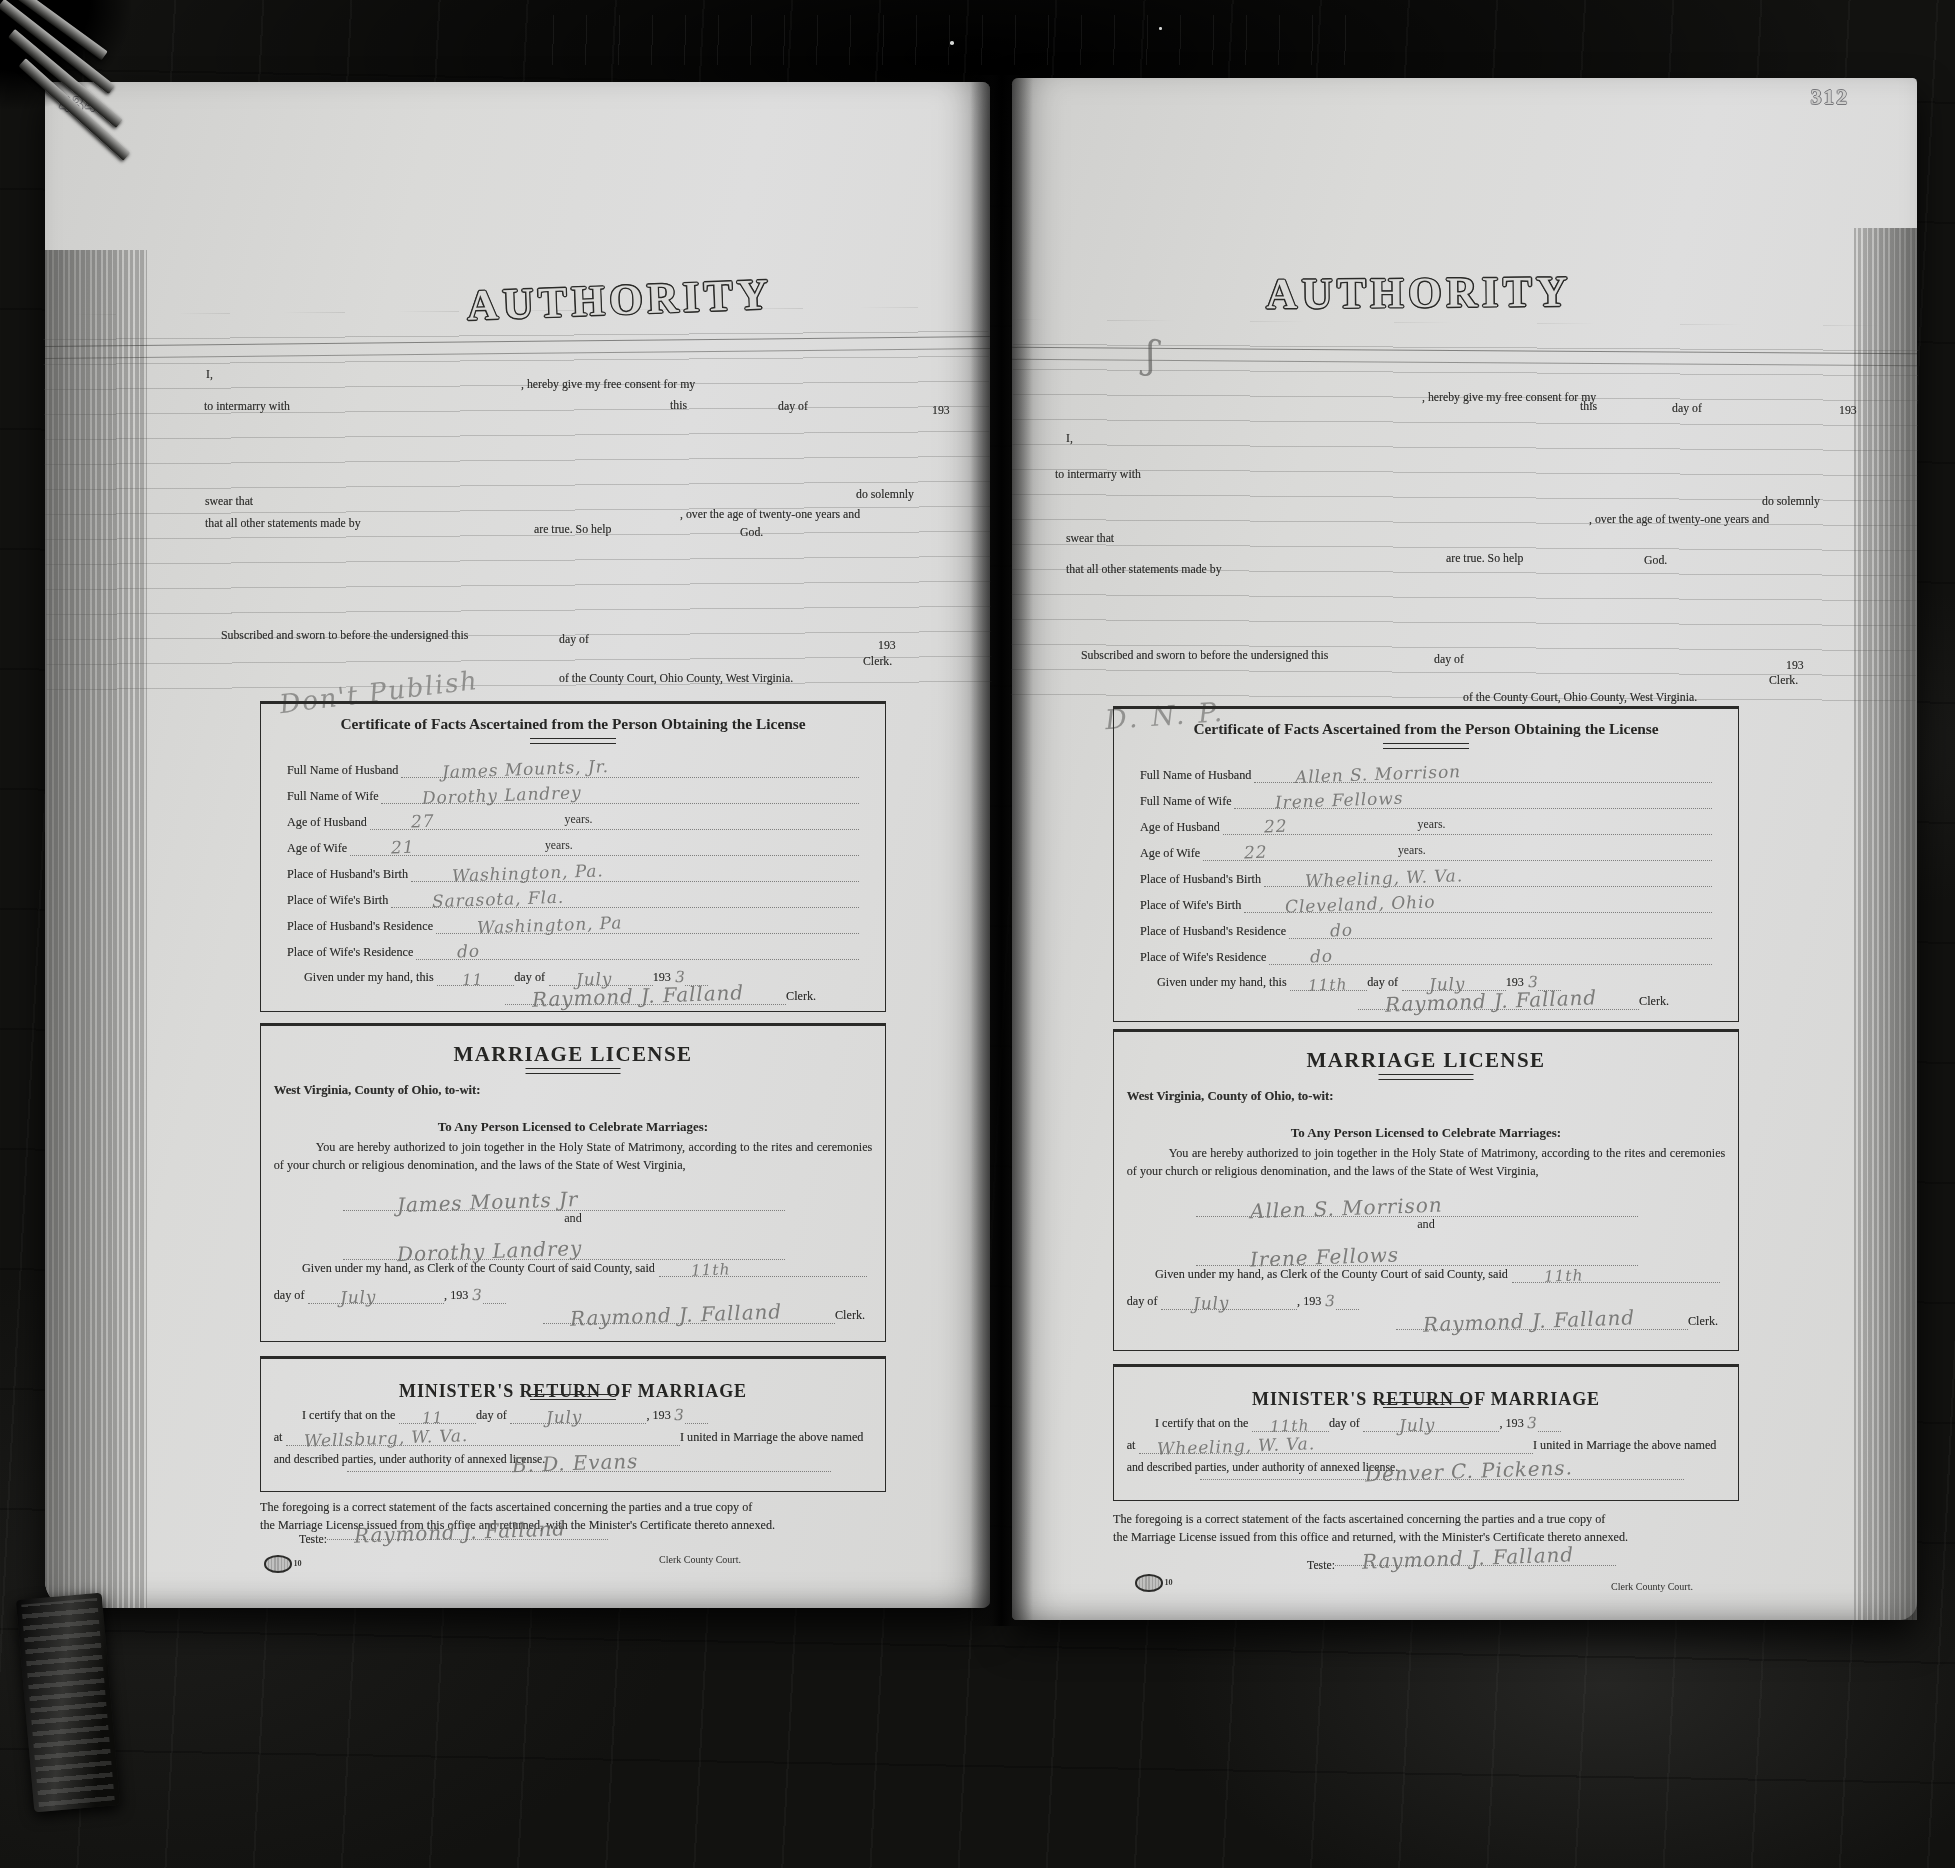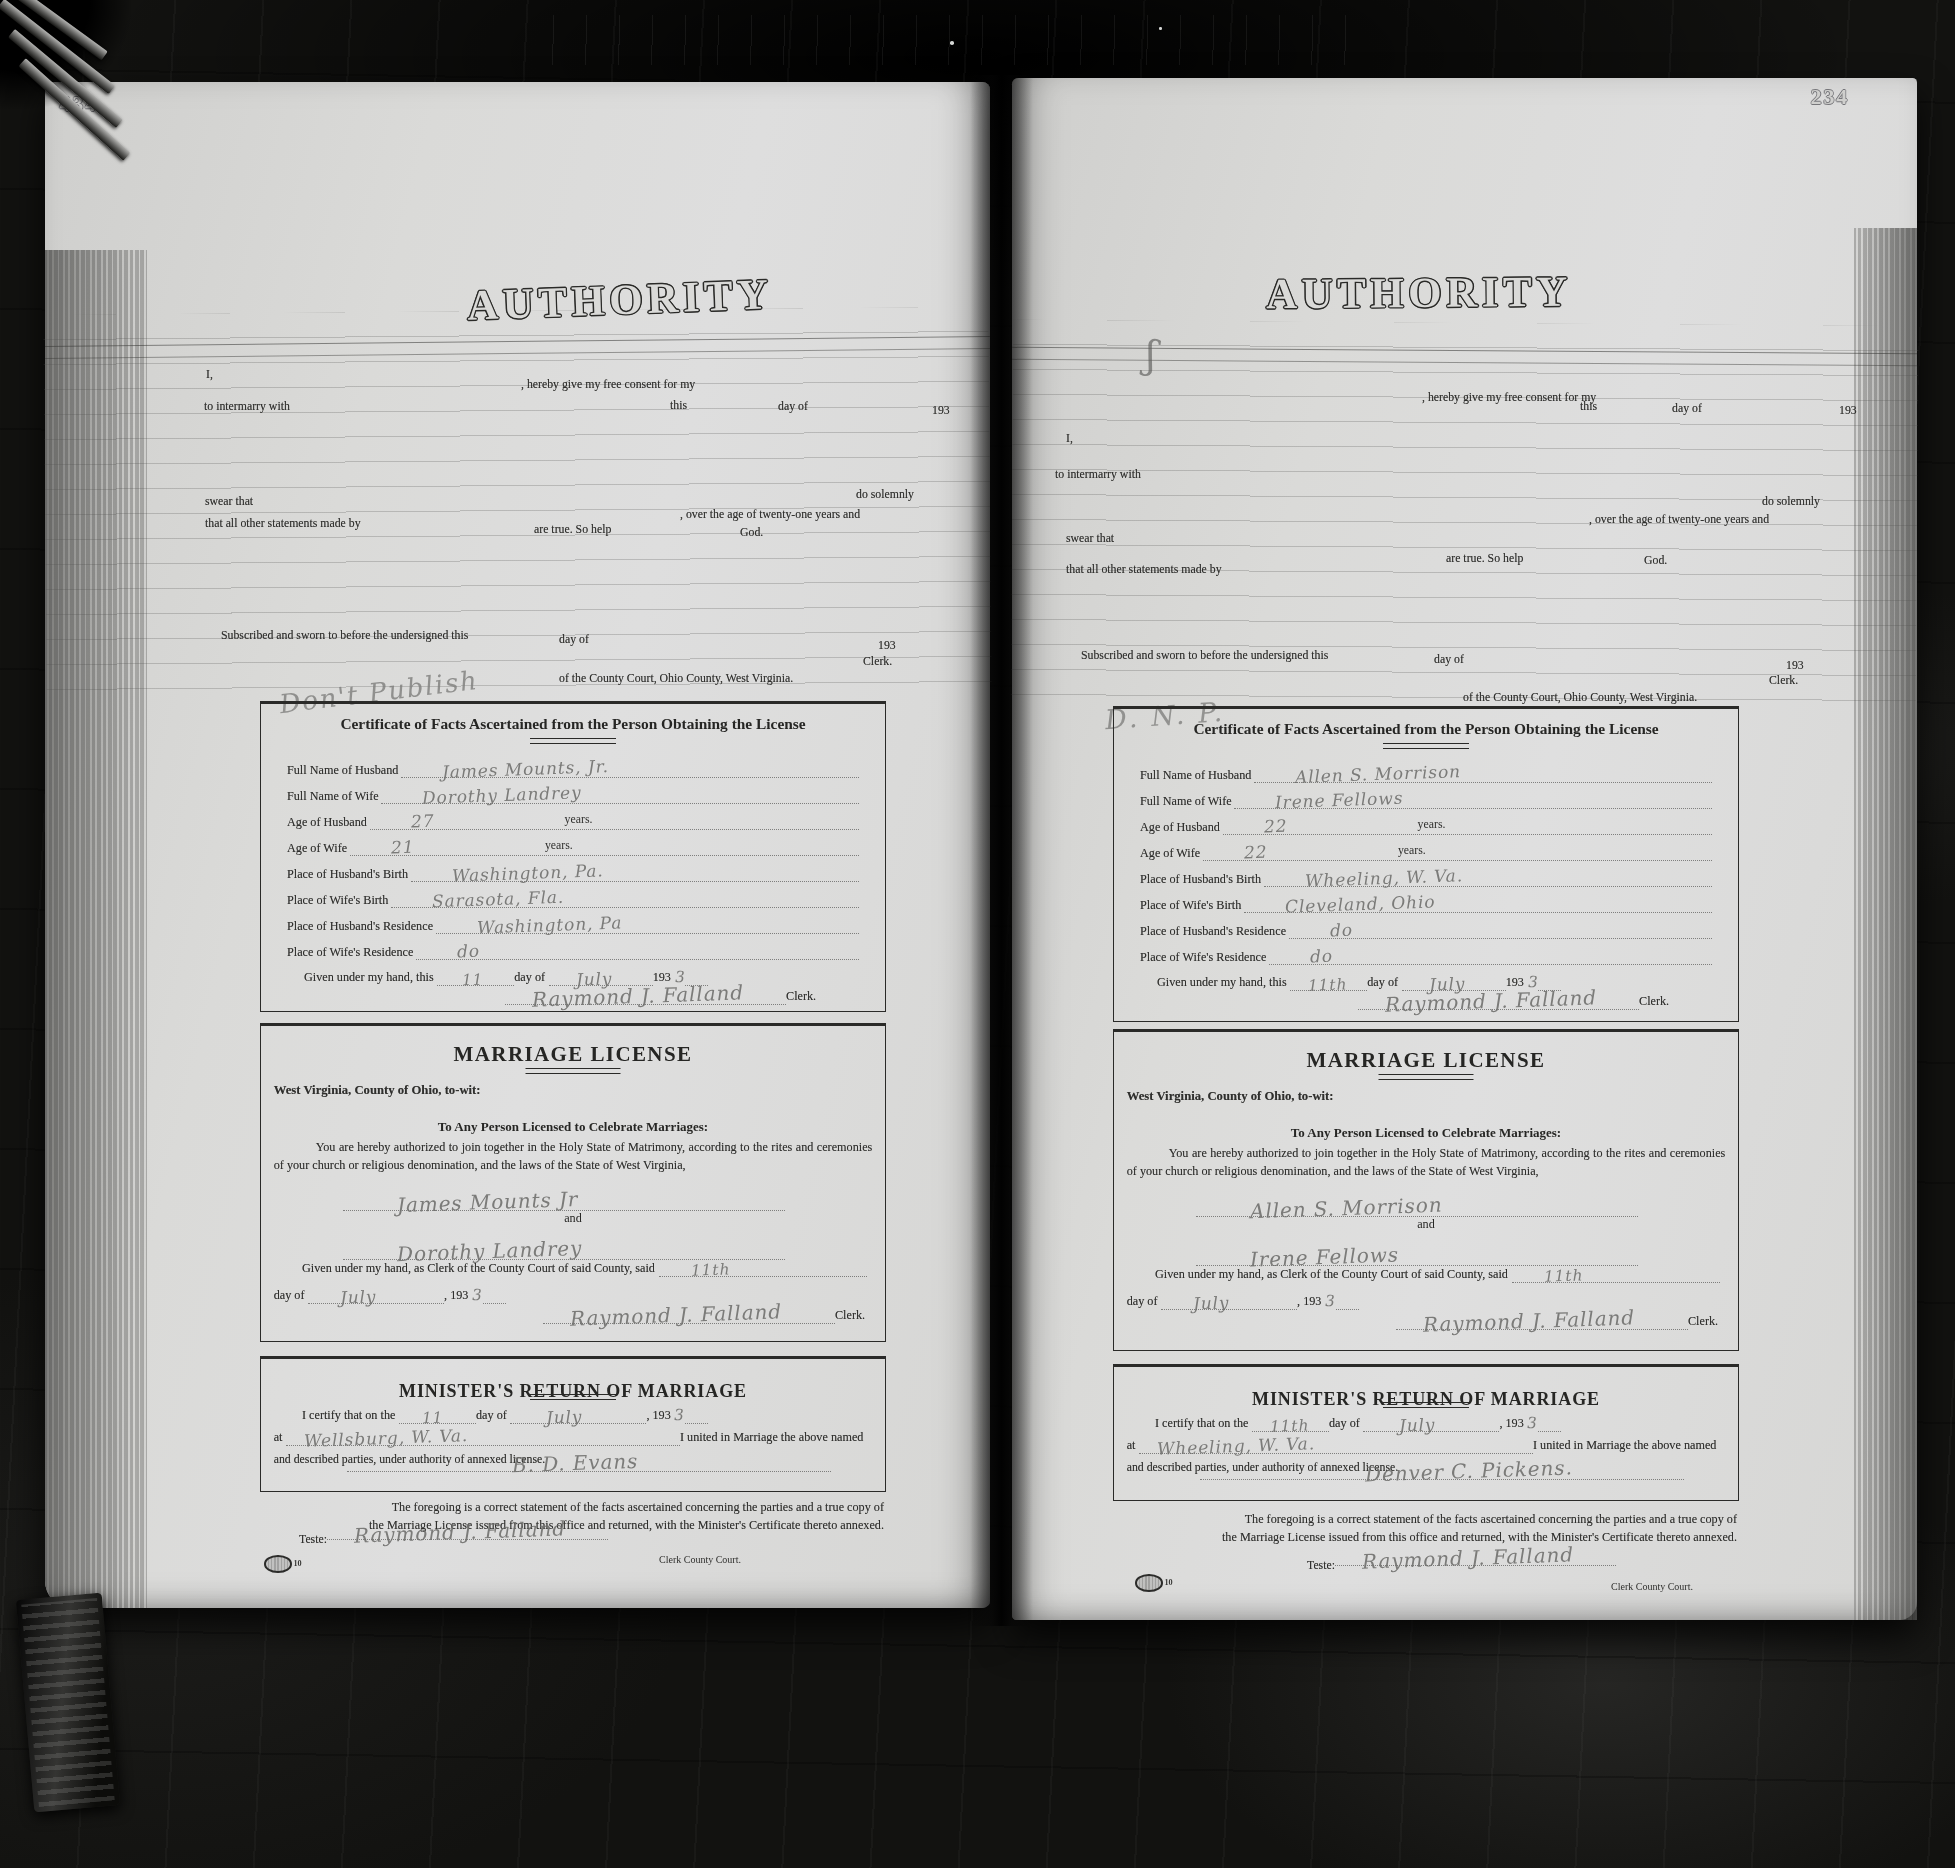--- a/index.html
+++ b/index.html
@@ -121,21 +121,21 @@
   .lic-sig{right:16.3px;top:282px;width:326px;}
   
   .min-title{top:22px;font-size:18px;letter-spacing:0.9px;}
   .min-rule{top:35px;}
   .min-certify{left:41px;right:18px;top:47px;}
   .min-at{left:12.7px;right:18px;top:71px;}
   .min-desc{left:12.7px;top:93px;}
   .min-sig{left:86px;right:54px;top:112px;}
   .min-sig .hw-on{left:34%;}
   
-  .foregoing{position:absolute;left:215px;width:624px;top:1416px;text-align:right;}
+  .foregoing{position:absolute;left:215px;width:624px;top:1416px;text-align:left;}
   .foregoing div{font-size:12.2px;color:#2f2f2d;line-height:18px;white-space:nowrap;text-shadow:0 0 0.5px rgba(47,47,45,.4);}
   .p2 .foregoing{left:101px;top:1432px;}
   .teste{position:absolute;display:flex;align-items:center;}
   .p1 .teste{left:254px;top:1450px;width:481px;}
   .p2 .teste{left:295px;top:1480px;width:481px;}
   .clerk-court{position:absolute;font-size:10px;color:#2f2f2d;white-space:nowrap;text-align:right;}
   .p1 .clerk-court{left:614px;top:1472px;}
   .p2 .clerk-court{left:599px;top:1503px;}
   .pmark{position:absolute;display:flex;align-items:center;gap:1.8px;}
   .p1 .pmark{left:219px;top:1473px;} .p2 .pmark{left:123px;top:1496px;}
@@ -348,21 +348,21 @@
   <div class="pmark">
     <span class="oval"></span>
     <span class="num">10</span>
   </div>
 </div>
 
 <div class="page p2">
   <div class="edge"></div>
   <div class="rules"></div>
   <div class="heavy"></div>
-  <div class="pn">234</div>
+  <div class="pn">312</div>
   <div class="authority">AUTHORITY</div>
   <div class="stray">ʃ</div>
 
   <span class="pt abs c-i">I,</span>
   <span class="pt abs c-consent">, hereby give my free consent for my</span>
   <span class="pt abs c-intermarry">to intermarry with</span>
   <span class="pt abs c-this">this</span>
   <span class="pt abs c-dayof">day of</span>
   <span class="pt abs c-193">193</span>
   <span class="pt abs c-solemnly">do solemnly</span>

